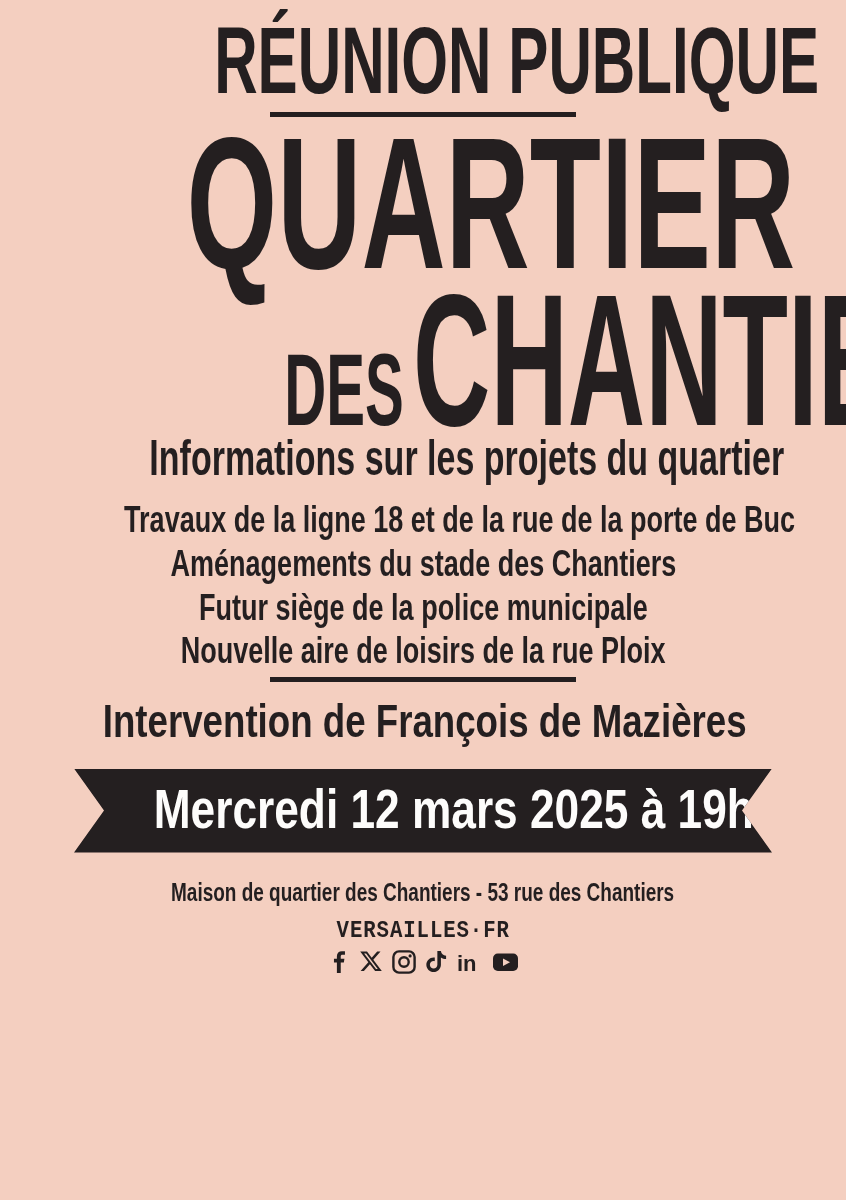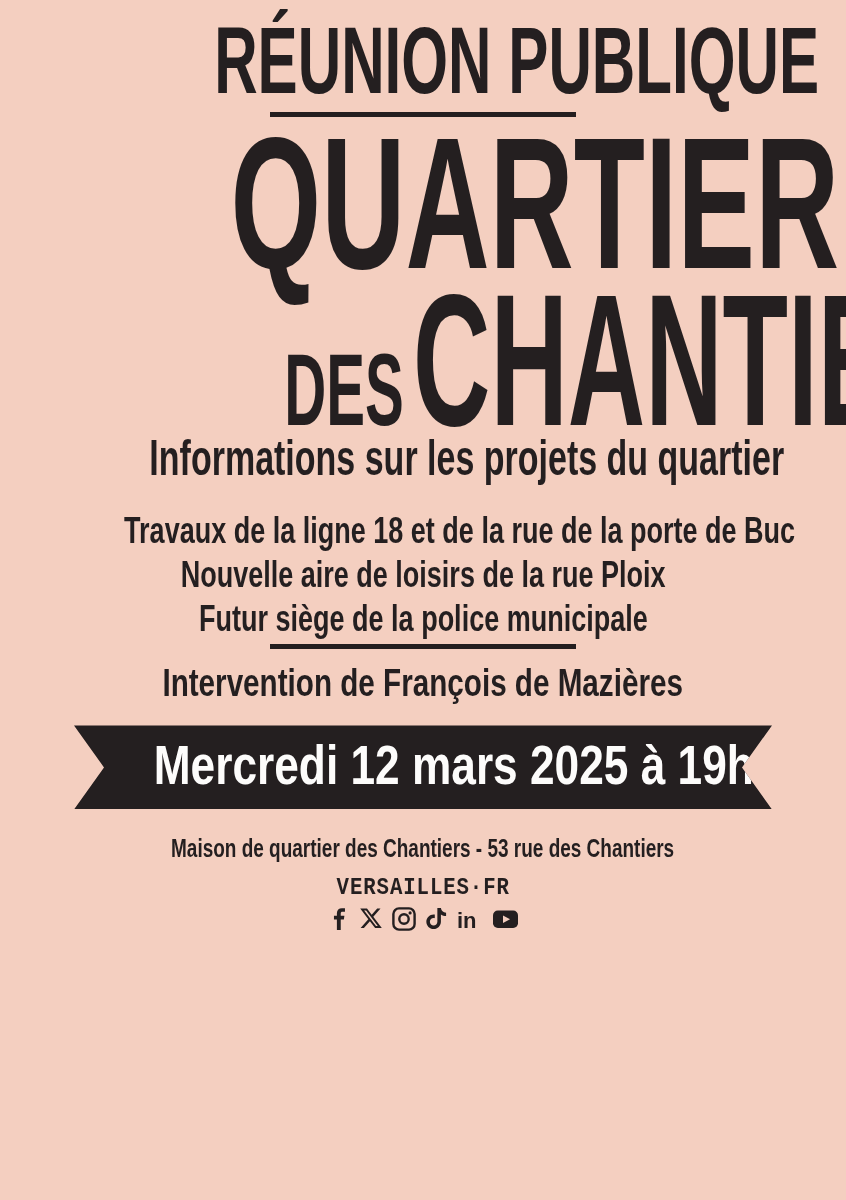--- a/index.html
+++ b/index.html
@@ -26,35 +26,35 @@
 
   
   .kicker{margin-top:14px;font-size:94px;line-height:1;margin-left:44px;}
   .kicker .cond{transform:scaleX(.64);}
 
   .divider{width:306px;height:5px;background:#241f20;margin:4px auto 2px;}
   .divider--mid{margin:4px auto 10px;}
 
   
   .title{margin:0;line-height:.9;font-weight:700;}
-  .t1{font-size:188px;line-height:.9;padding-left:44px;}
+  .t1{font-size:188px;line-height:.9;}
   .t1 .cond{transform:scaleX(.62);}
   .t2wrap{margin-top:-12px;font-size:188px;line-height:.9;}
   .t2{transform:scaleX(.57);display:inline-flex;align-items:baseline;gap:16px;font-weight:700;white-space:nowrap;}
   .t2-small{font-size:102px;}
   .t2-large{font-size:188px;}
 
   
   .subtitle{margin:-14px 0 0;font-size:50px;line-height:1.1;}
   .subtitle .cond{transform:scaleX(.68);}
-  .topics{list-style:none;margin:23px 0 0;padding:0;font-size:37px;line-height:1.18;}
+  .topics{list-style:none;margin:12px 0 0;padding:0;font-size:37px;line-height:1.18;}
   .topics .cond{transform:scaleX(.73);}
 
   
-  .details{margin:12px 12px 0;font-size:38px;line-height:1.16;}
+  .details{margin:12px 12px 0;font-size:47px;line-height:1.16;text-align:right;}
   .details .cond{transform:scaleX(.78);}
 
   
   .banner{
     width:698px;height:84px;margin:20px auto 0;
     background:#241f20;color:#fdfcfb;
     line-height:80px;font-size:56px;
     clip-path:polygon(0 0,100% 0,calc(100% - 30px) 50%,100% 100%,0 100%,30px 50%);
   }
   .banner .cond{transform:scaleX(.79);}
@@ -89,22 +89,23 @@
       </span>
     </div>
   </h1>
 
   <p class="subtitle">
     <span class="cond">Informations sur les projets du quartier</span>
   </p>
 
   <ul class="topics">
     <li><span class="cond">Travaux de la ligne 18 et de la rue de la porte de Buc</span></li>
+    <li><span class="cond">Aménagements du stade des Chantiers</span></li>
+    <li><span class="cond">Futur siège de la police municipale</span></li>
     <li><span class="cond">Nouvelle aire de loisirs de la rue Ploix</span></li>
-    <li><span class="cond">Futur siège de la police municipale</span></li>
   </ul>
 
   <div class="divider divider--mid"></div>
 
   <div class="details">
     <div><span class="cond">Intervention de François de Mazières</span></div>
   </div>
 
   <div class="banner">
     <span class="cond">Mercredi 12 mars 2025 à 19h</span>

